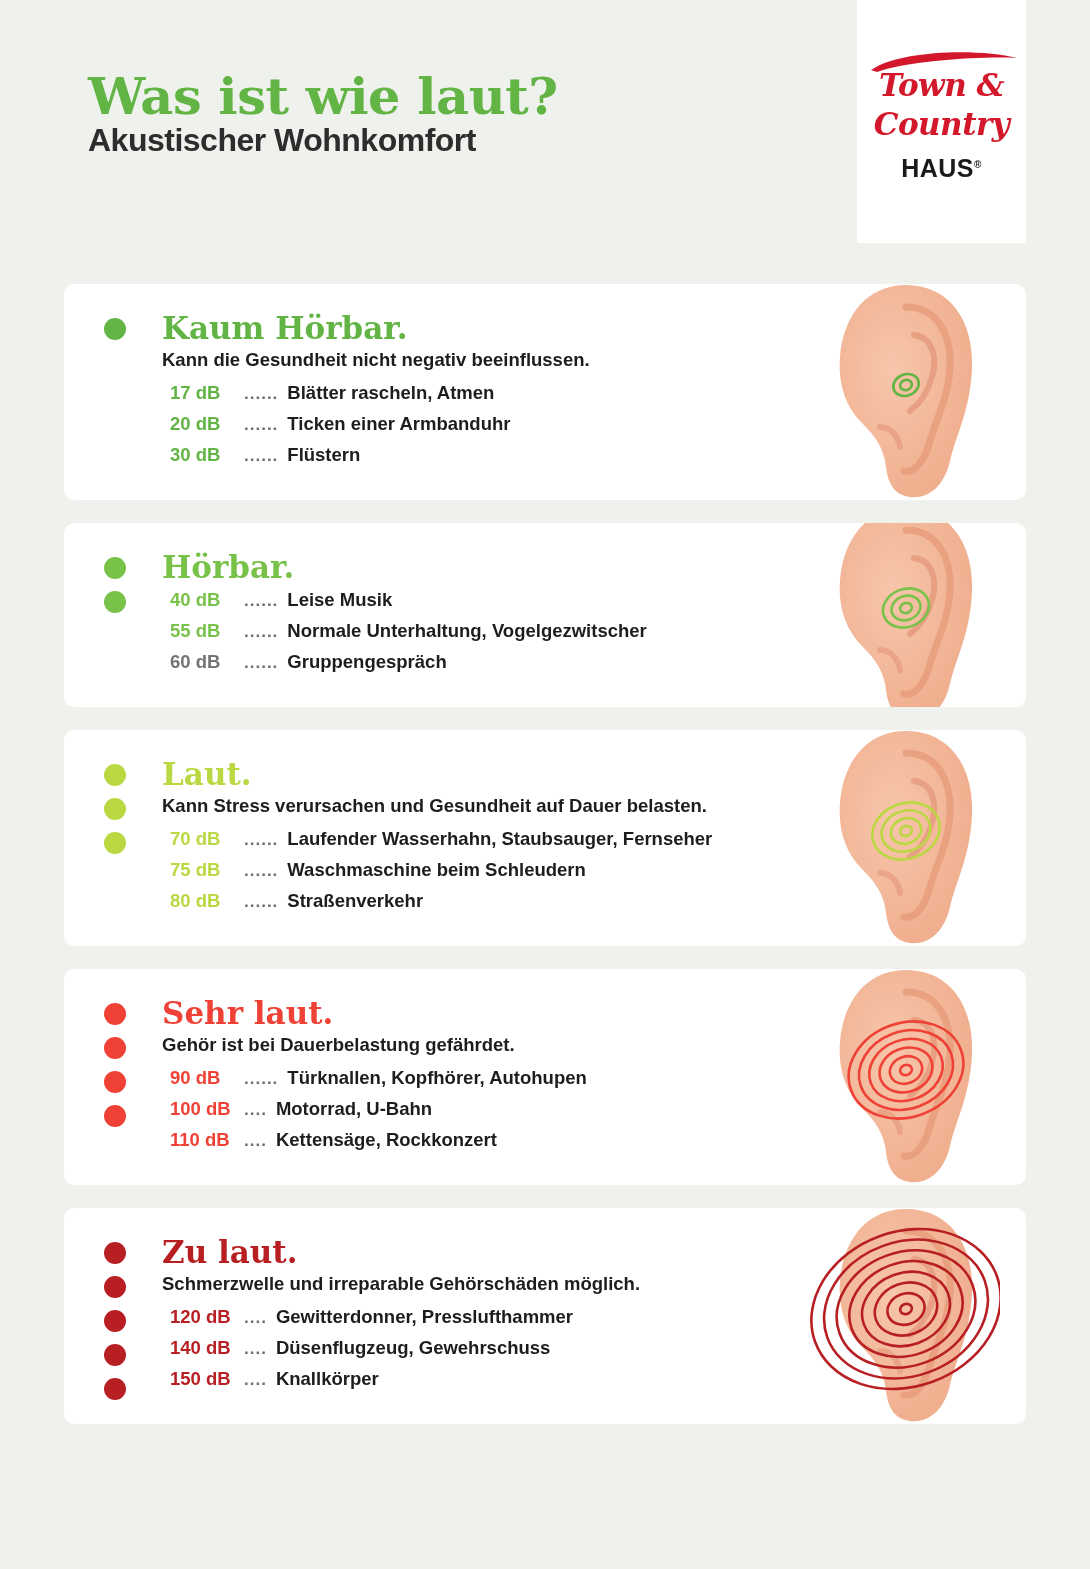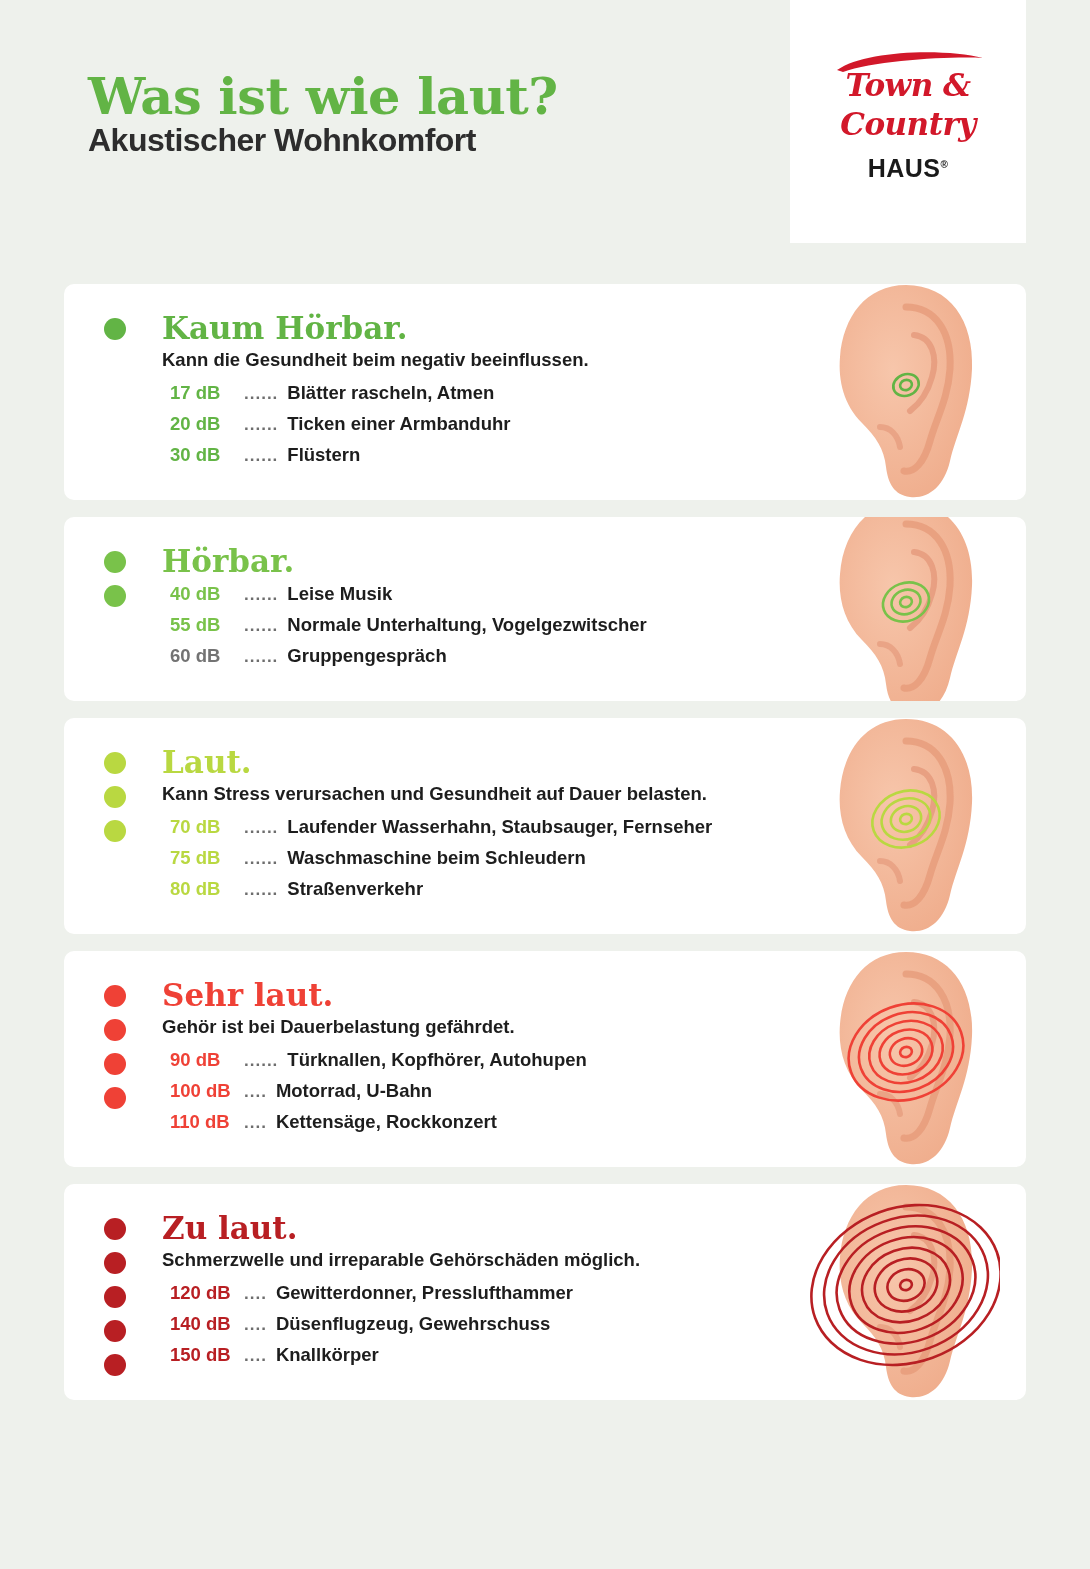--- a/index.html
+++ b/index.html
@@ -38,21 +38,21 @@
     color: #2d2d2d;
     letter-spacing: -0.5px;
     margin-top: 0;
     line-height: 1.05;
   }
 
   .logo-box {
     position: absolute;
     right: 64px;
     top: 0;
-    width: 236px;
+    width: 169px;
     height: 243px;
     background: #ffffff;
     display: flex;
     align-items: center;
     justify-content: center;
   }
   .logo-inner {
     position: relative;
     width: 170px;
     height: 140px;
@@ -104,21 +104,21 @@
   .cards {
     position: absolute;
     left: 64px;
     top: 284px;
     width: 962px;
   }
   .card {
     position: relative;
     background: #ffffff;
     border-radius: 10px;
-    margin-bottom: 17px;
+    margin-bottom: 23px;
     overflow: hidden;
   }
   .card-body {
     padding: 27px 0 26px 98px;
     position: relative;
     z-index: 2;
   }
   .card-title {
     font-family: "DejaVu Serif", serif;
     font-weight: bold;
@@ -210,21 +210,21 @@
   </div>
 </div>
 
 <div class="cards" id="cards">
     <div class="card">
     <div class="bullets">
         <div class="bullet" style="background:#62b445"></div>
       </div>
     <div class="card-body">
       <div class="card-title" style="color:#62b445">Kaum Hörbar.</div>
-      <div class="card-desc">Kann die Gesundheit beim negativ beeinflussen.</div>
+      <div class="card-desc">Kann die Gesundheit nicht negativ beeinflussen.</div>
       <div class="rows">
           <div class="row">
         <span class="db" style="color:#62b445">17 dB</span>
         <span class="dots">......</span>
         <span class="label">Blätter rascheln, Atmen</span>
       </div>
           <div class="row">
         <span class="db" style="color:#62b445">20 dB</span>
         <span class="dots">......</span>
         <span class="label">Ticken einer Armbanduhr</span>

